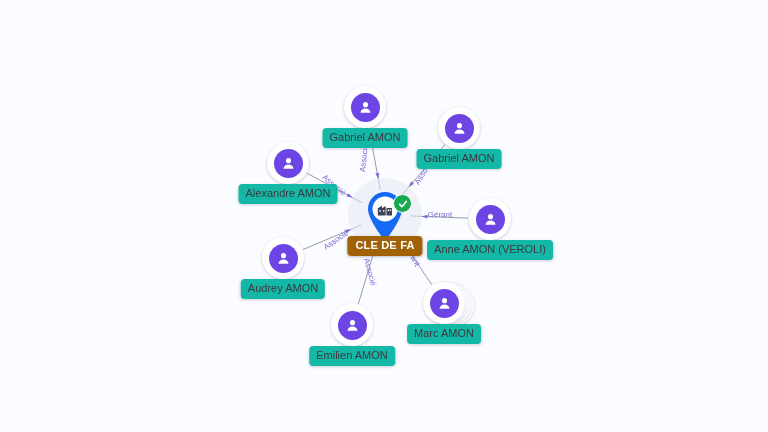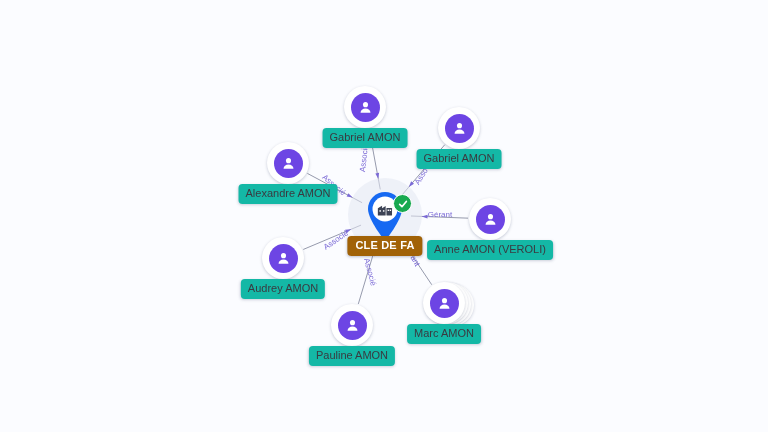--- a/index.html
+++ b/index.html
@@ -251,21 +251,21 @@
         <div class="avatar-stack">
           <div class="avatar-ring">
             <div class="avatar-circle">
               <svg width="17" height="17" viewBox="0 0 24 24" fill="#ffffff">
                 <circle cx="12" cy="8" r="3.6"></circle>
                 <path d="M5 19.5c0-3.7 3.1-6 7-6s7 2.3 7 6z"></path>
               </svg>
             </div>
           </div>
         </div>
-        <div class="person-label">Pauline AMON</div>
+        <div class="person-label">Emilien AMON</div>
       </div>
       <div id="company-node" style="left: 385px; top: 215px;">
         <div class="company-halo"></div>
         <div class="pin-shape">
           <svg width="42" height="52" viewBox="0 0 42 52">
             <path d="M21 51 C21 51 38 30 38 19 A17 17 0 1 0 4 19 C4 30 21 51 21 51 Z" fill="#1669f2"></path>
             <circle cx="21" cy="19" r="12.5" fill="#ffffff"></circle>
             <g fill="#3d4354" transform="translate(13.2,12.4) scale(0.65)">
               <path d="M1 20 L1 9 L7.5 5 L7.5 9 L13 5.4 L13 20 Z"></path>
               <rect x="14.2" y="8.6" width="8.6" height="11.4" rx="0.8"></rect>

